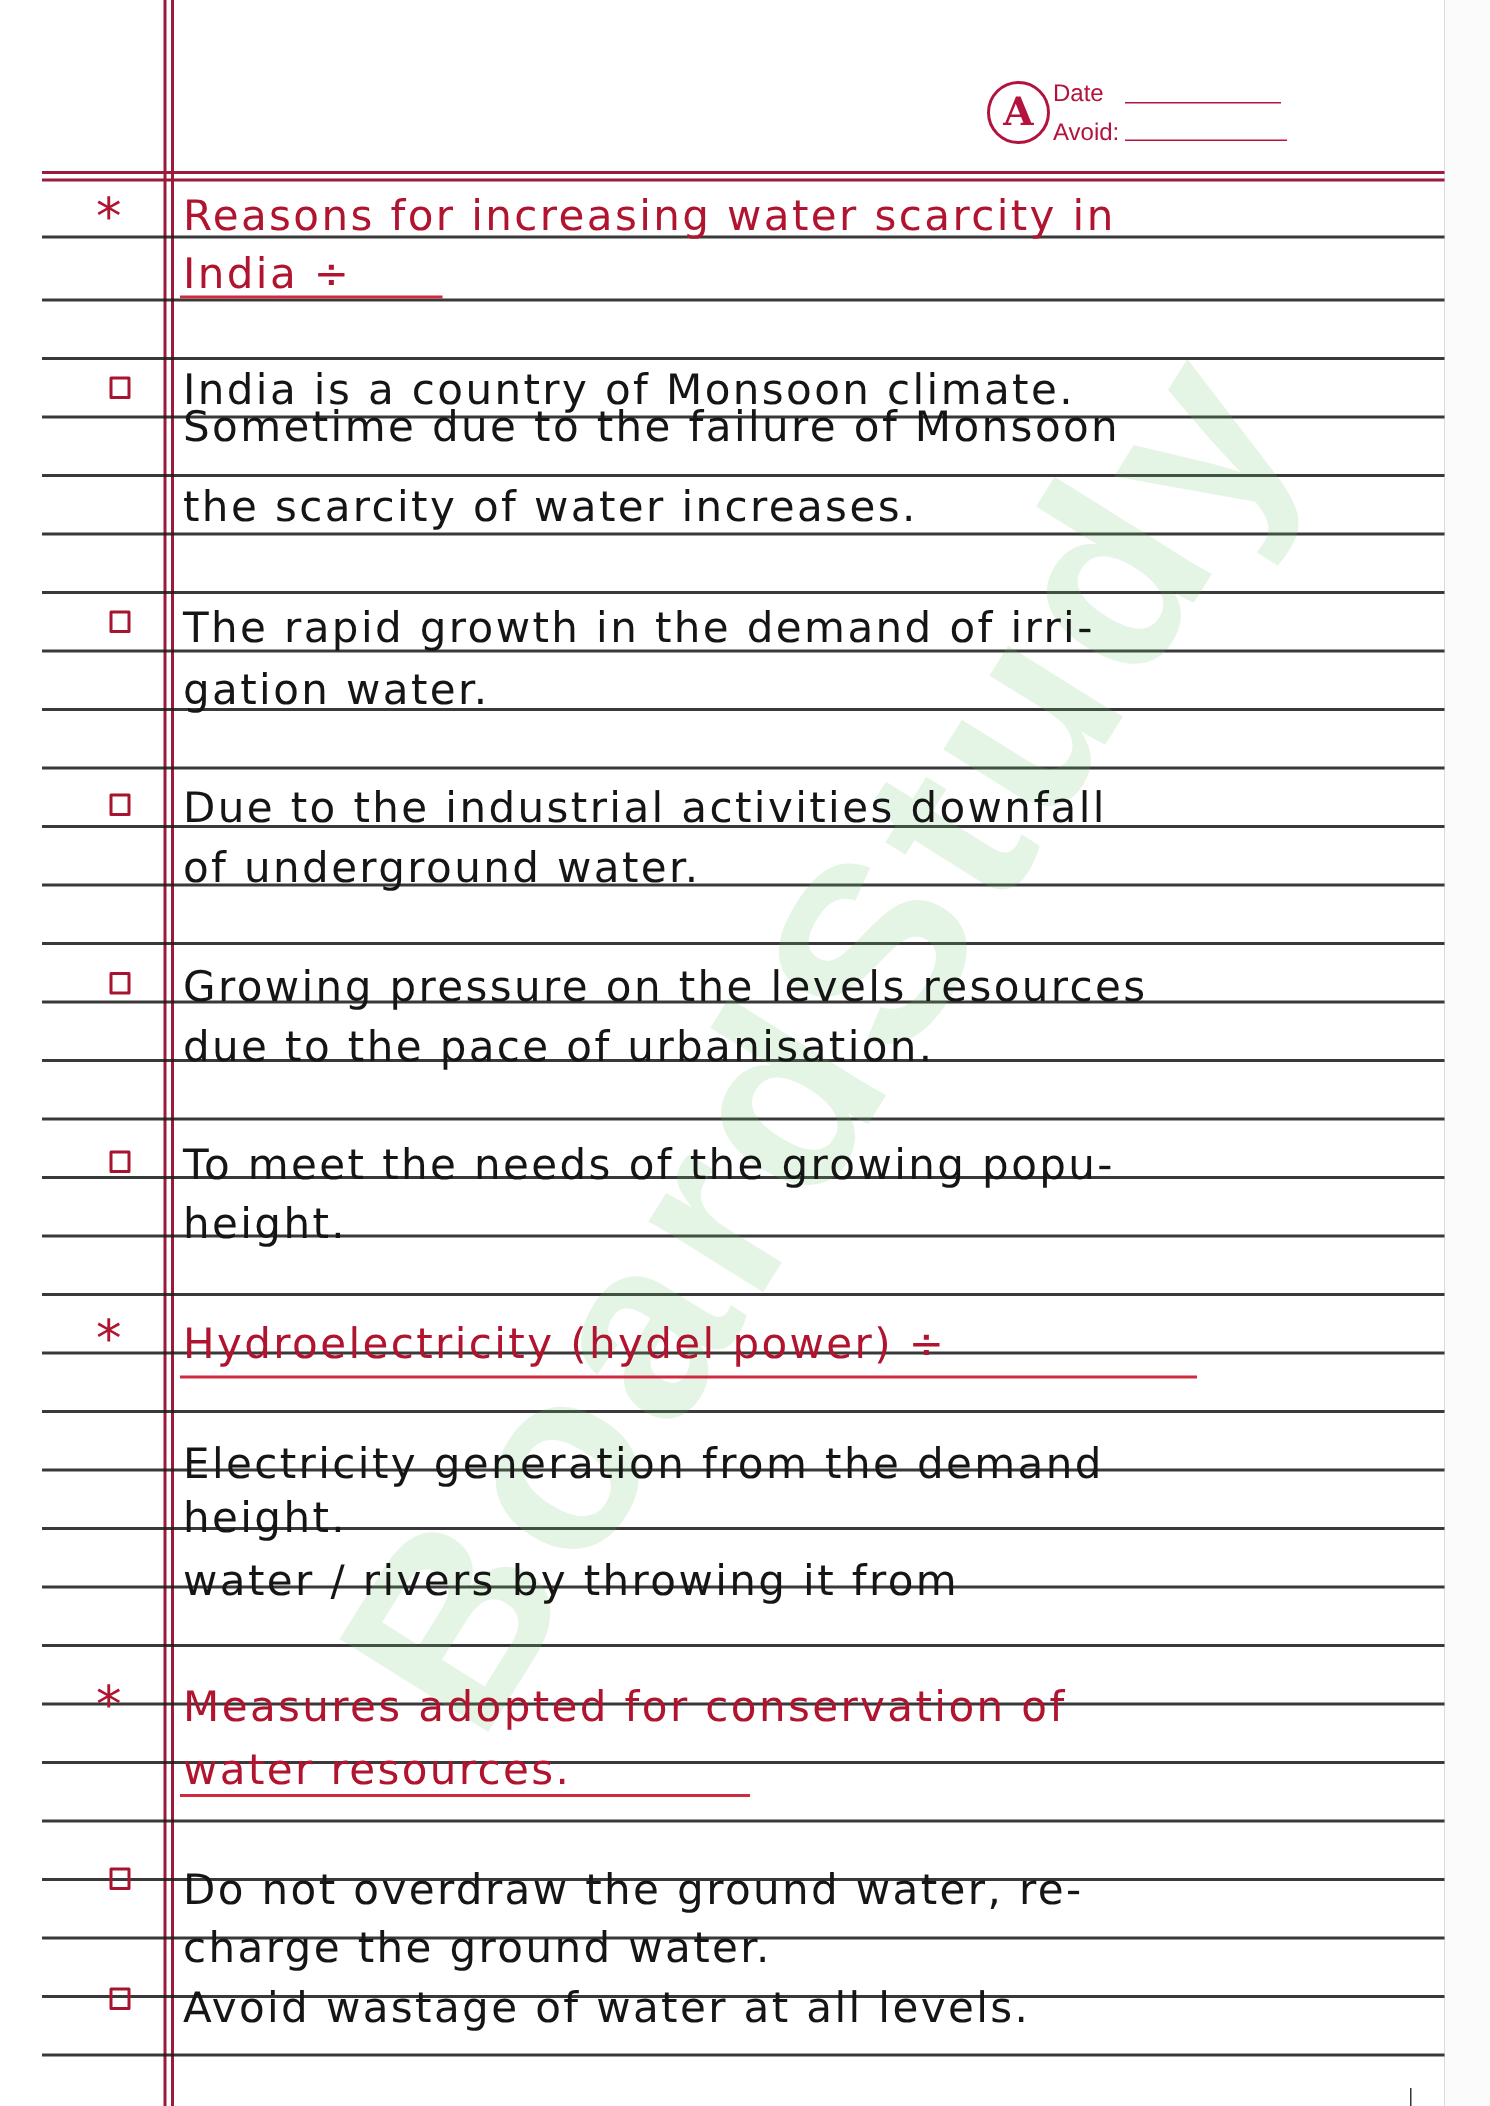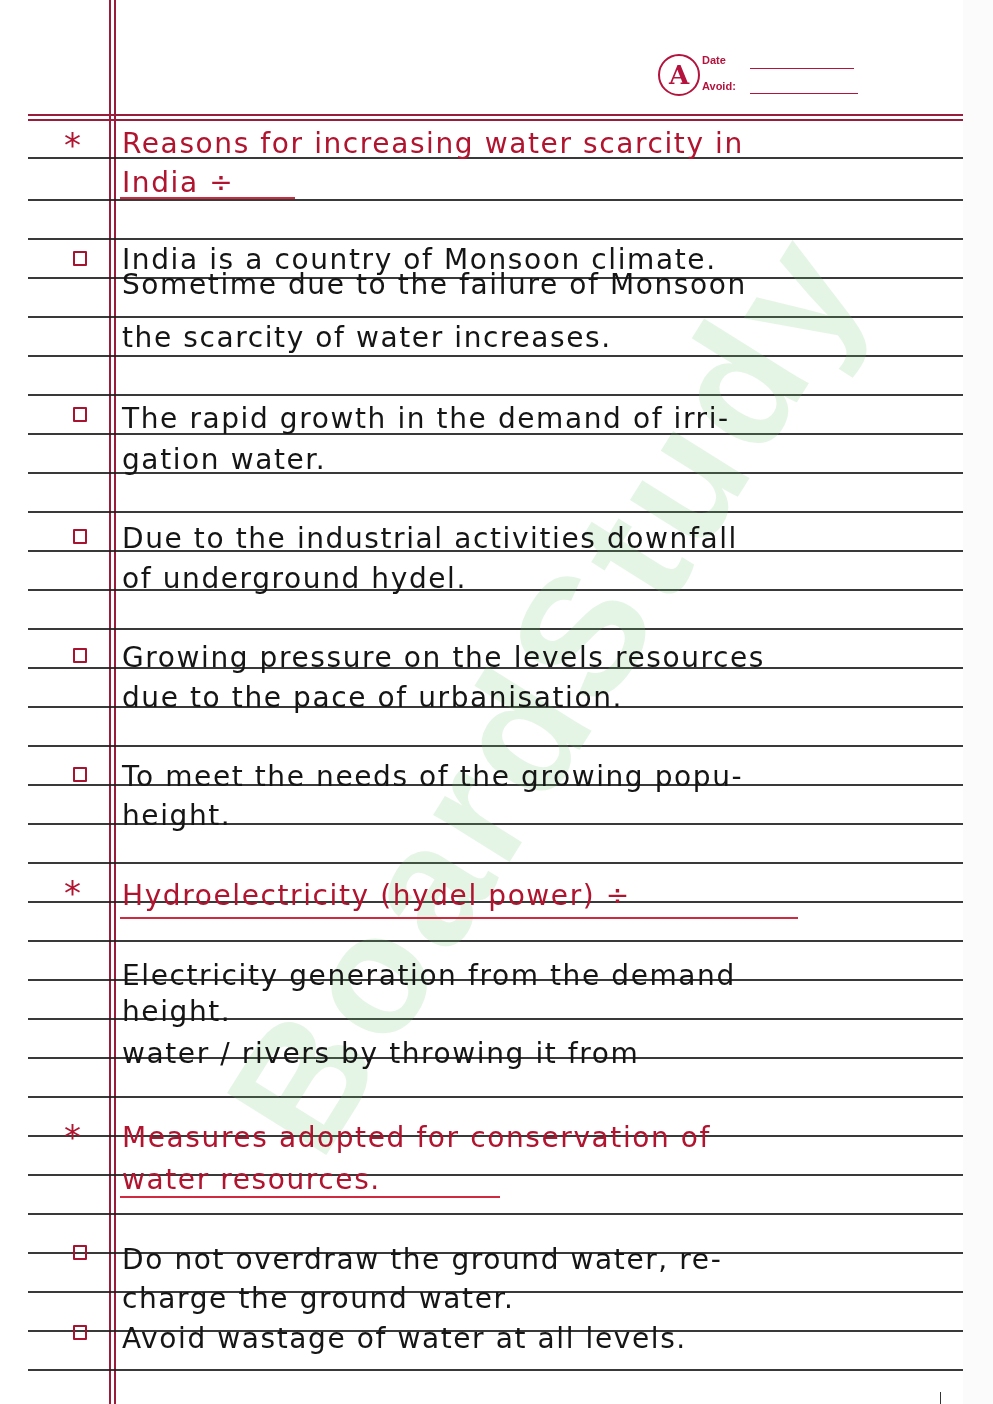--- a/index.html
+++ b/index.html
@@ -34,23 +34,22 @@
   .stamp {
     position: absolute; left: 658px; top: 52px; width: 210px; height: 48px;
   }
   .stamp-logo {
     position: absolute; left: 0; top: 2px; width: 38px; height: 38px;
     border: 2px solid #b3133c; border-radius: 50%;
     color: #b3133c; font-family: "DejaVu Serif", serif; font-weight: bold;
     font-size: 26px; line-height: 38px; text-align: center;
   }
   .stamp-label {
-    position: absolute; left: 44px; font-size: 11px; color: #b3133c;
+    position: absolute; left: 44px; font-size: 16px; color: #b3133c;
     font-family: "Liberation Sans", sans-serif;
-    font-weight: bold;
   }
   .stamp-line {
     position: absolute; height: 1px; background: #b3133c;
   }
   
   .hw {
     position: absolute; left: 122px; white-space: nowrap;
     font-family: "DejaVu Sans", sans-serif;
     font-size: 28px; letter-spacing: 1.6px; color: #151515;
     line-height: 39px;
@@ -146,21 +145,21 @@
   <div class="hw" style="top:240px">India is a country of Monsoon climate.</div>
   <div class="hw" style="top:265px">Sometime due to the failure of Monsoon</div>
   <div class="hw" style="top:318px">the scarcity of water increases.</div>
 
   <div class="bullet-box" style="top:407px"></div>
   <div class="hw" style="top:399px">The rapid growth in the demand of irri-</div>
   <div class="hw" style="top:440px">gation water.</div>
 
   <div class="bullet-box" style="top:529px"></div>
   <div class="hw" style="top:519px">Due to the industrial activities downfall</div>
-  <div class="hw" style="top:559px">of underground hydel.</div>
+  <div class="hw" style="top:559px">of underground water.</div>
 
   <div class="bullet-box" style="top:648px"></div>
   <div class="hw" style="top:638px">Growing pressure on the levels resources</div>
   <div class="hw" style="top:678px">due to the pace of urbanisation.</div>
 
   <div class="bullet-box" style="top:767px"></div>
   <div class="hw" style="top:757px">To meet the needs of the growing popu-</div>
   <div class="hw" style="top:796px">height.</div>
 
   <div class="star" style="top:876px">*</div>

